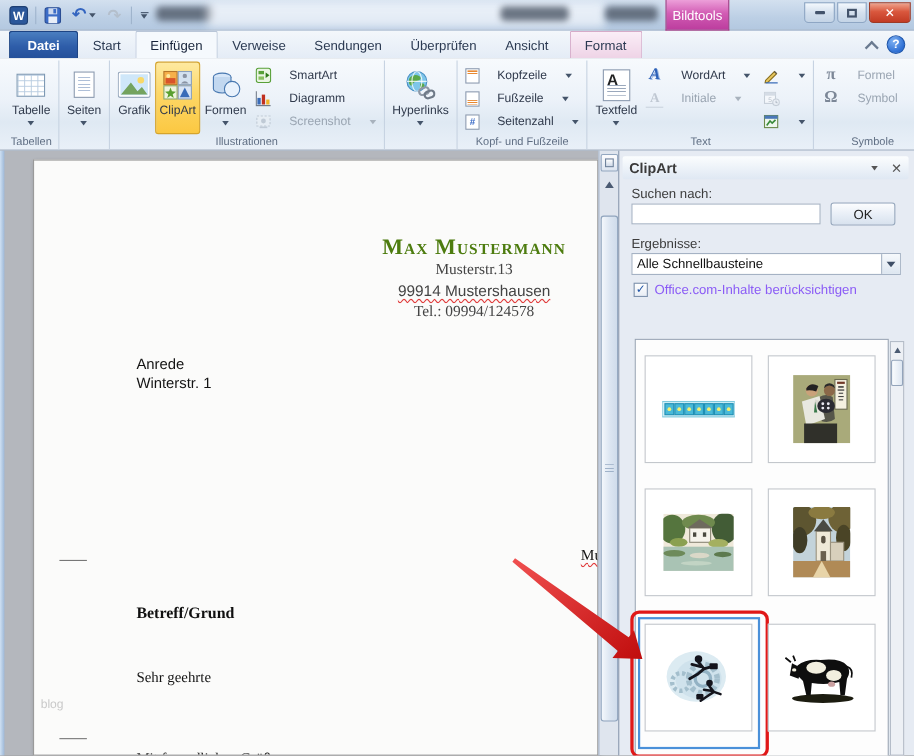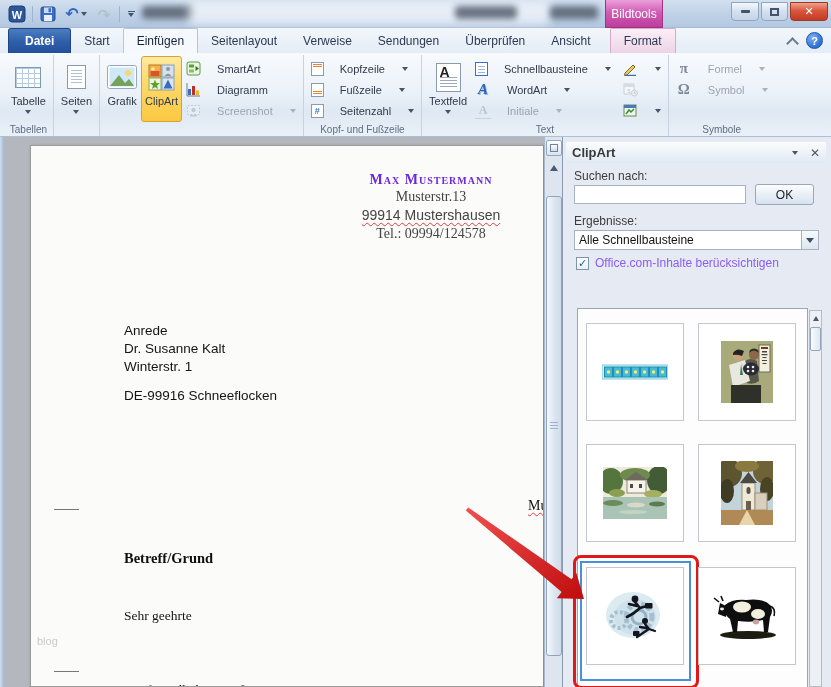--- a/index.html
+++ b/index.html
@@ -90,21 +90,21 @@
     color:#2e62b8;text-shadow:1px 1px 0 #9db9e4;width:16px;text-align:center;}
   .init-ic{font-family:"Liberation Serif",serif;font-size:12px;font-weight:bold;color:#8a95a4;width:16px;text-align:center;border-bottom:1px solid #aab4c0;}
 
   
   .docarea{position:absolute;left:0;top:137px;width:544px;bottom:0;background:#b4b7bd;}
   .frame-l{position:absolute;left:0;top:137px;bottom:0;width:4px;background:linear-gradient(90deg,#cfe0f2,#9db8d8);}
   .page{position:absolute;left:30px;top:145px;width:514px;height:542px;background:#fbfbfa;
     border:1px solid #9a9a9a;border-right-color:#8f8f8f;box-shadow:2px 2px 4px rgba(40,40,45,.45), inset 0 0 0 0 #fff;overflow:hidden;}
   .serif{font-family:"Liberation Serif","DejaVu Serif",serif;}
   .letterhead{position:absolute;left:240px;top:26px;width:320px;text-align:center;color:#4c4c4c;}
-  .lh-name{font-size:14px;font-weight:bold;font-variant:small-caps;letter-spacing:1px;color:#6d28d9;}
+  .lh-name{font-size:20px;font-weight:bold;font-variant:small-caps;letter-spacing:1px;color:#4d7c0f;margin-top:42px;}
   .lh-line{font-size:14px;line-height:18px;color:#444;}
   .squiggle{text-decoration:underline;text-decoration-style:wavy;text-decoration-color:#e03a3a;text-decoration-thickness:1px;text-underline-offset:2px;}
   .recipient{position:absolute;left:93px;top:176px;font-size:13.5px;line-height:18px;color:#141414;}
   .recipient .gap{height:11px;}
   .foldmark{position:absolute;left:23px;width:25px;height:1px;background:#777;}
   .datefrag{position:absolute;left:497px;top:352px;font-size:14px;color:#141414;}
   .subject{position:absolute;left:93px;top:404px;font-size:14.5px;font-weight:bold;color:#101010;}
   .salutation{position:absolute;left:93px;top:462px;font-size:13.5px;color:#141414;}
   .watermark{position:absolute;left:6px;top:489px;font-size:11px;color:#c9c9c9;}
   .closing{position:absolute;left:93px;top:536px;font-size:13.5px;color:#141414;}
@@ -208,21 +208,20 @@
       <div class="wbtn close">
           <span>✕</span>
         </div>
     </div>
   </div>
 
   <div class="tabrow">
     <div class="tab file">Datei</div>
     <div class="tab">Start</div>
     <div class="tab active">Einfügen</div>
-    <div class="tab">Seitenlayout</div>
     <div class="tab">Verweise</div>
     <div class="tab">Sendungen</div>
     <div class="tab">Überprüfen</div>
     <div class="tab">Ansicht</div>
     <div class="tab format">Format</div>
     <div class="tab-fill"></div>
     <div class="collapse-chev"></div>
     <div class="helpbtn">
         <span>?</span>
       </div>
@@ -274,20 +273,31 @@
               <circle cx="20" cy="5" r="2" fill="#8a94a4"></circle>
               <path d="M16.5 12 Q20 7.5 23.5 12 Z" fill="#8a94a4"></path>
             <rect x="1" y="14" width="12" height="12" fill="#eef4dc" stroke="#8aa86a"></rect>
               <path d="M7 15.5 L8.3 19 L12 19.3 L9 21.6 L10 25 L7 23 L4 25 L5 21.6 L2 19.3 L5.7 19 Z" fill="#5aa030"></path>
             <rect x="14" y="14" width="12" height="12" fill="#dbe6f5" stroke="#8aa0bc"></rect>
               <polygon points="15.5,24.5 20,15.5 24.5,24.5" fill="#3a6cb8"></polygon>
           </svg>
         </div>
         <span class="cap">ClipArt</span>
       </div>
+      <div class="bigbtn">
+        <div class="iconbox">
+          <svg width="28" height="26" viewBox="0 0 28 26">
+              <ellipse cx="11" cy="6" rx="8" ry="3.5" fill="#d6e6f8" stroke="#4878b0"></ellipse>
+              <path d="M3 6 L3 17 A8 3.5 0 0 0 19 17 L19 6" fill="#c2d8f0" stroke="#4878b0"></path>
+              <circle cx="20" cy="17" r="7" fill="#e9f2fc" stroke="#4878b0"></circle>
+            </svg>
+        </div>
+        <span class="cap">Formen</span>
+          <span class="dd"></span>
+      </div>
       <div class="stack">
         <div class="rowbtn">
           <svg width="15" height="15" viewBox="0 0 15 15">
               <rect x="1" y="1" width="13" height="13" rx="2" fill="#eaf5e4" stroke="#58a038"></rect>
               <rect x="3" y="3.5" width="5" height="3" fill="#58a038"></rect>
               <rect x="3" y="8.5" width="5" height="3" fill="#8ac060"></rect>
               <path d="M9.5 5 L13 7.5 L9.5 10 Z" fill="#2e7a18"></path>
             </svg>
           <span>SmartArt</span>
         </div>
@@ -303,22 +313,41 @@
         <div class="rowbtn gray">
           <svg width="15" height="15" viewBox="0 0 15 15">
               <rect x="1.5" y="2.5" width="12" height="9" fill="#eef2f6" stroke="#9aa5b2" stroke-dasharray="2 1.5"></rect>
               <circle cx="7.5" cy="7" r="2.2" fill="#9aa5b2"></circle>
               <rect x="4" y="12" width="7" height="1.5" fill="#9aa5b2"></rect>
             </svg>
           <span>Screenshot</span>
             <span class="dd gray"></span>
         </div>
       </div>
-    </div>
-
+      <div class="grplabel">Illustrationen</div>
+    </div>
+
+    <div class="rgroup">
+      <div class="bigbtn">
+        <div class="iconbox">
+          <svg width="28" height="27" viewBox="0 0 28 27">
+            <circle cx="11" cy="10" r="9" fill="#7ec6ea" stroke="#4a90c4"></circle>
+            <path d="M5 6 Q9 3 13 5 Q16 7 13 9 Q8 10 7 13 Q5 15 4 12 Q3 8 5 6 Z" fill="#5aa84a"></path>
+            <path d="M14 12 Q18 11 18 14 Q17 17 14 16 Z" fill="#5aa84a"></path>
+            <ellipse cx="11" cy="10" rx="4.5" ry="9" fill="none" stroke="rgba(255,255,255,.8)"></ellipse>
+            <line x1="2" y1="10" x2="20" y2="10" stroke="rgba(255,255,255,.8)"></line>
+            <rect x="13" y="16" width="9" height="6" rx="3" fill="none" stroke="#8f99a6" stroke-width="2" transform="rotate(-20 17 19)"></rect>
+            <rect x="18" y="19" width="9" height="6" rx="3" fill="none" stroke="#6f7a88" stroke-width="2" transform="rotate(-20 22 22)"></rect>
+          </svg>
+        </div>
+        <span class="cap">Hyperlinks</span>
+          <span class="dd"></span>
+      </div>
+      <div class="grplabel"></div>
+    </div>
 
     <div class="rgroup">
       <div class="stack">
         <div class="rowbtn">
           <span class="doc-ic hdr cssicon"></span>
           <span>Kopfzeile</span>
             <span class="dd"></span>
         </div>
         <div class="rowbtn">
           <span class="doc-ic ftr cssicon"></span>
@@ -339,25 +368,20 @@
         <div class="iconbox">
             <span class="txtfld-ic cssicon">
               <span class="a">A</span>
             </span>
           </div>
         <span class="cap">Textfeld</span>
           <span class="dd"></span>
       </div>
       <div class="stack">
         <div class="rowbtn">
-          <span class="doc-ic blue cssicon"></span>
-          <span>Schnellbausteine</span>
-            <span class="dd"></span>
-        </div>
-        <div class="rowbtn">
           <span class="wa-ic cssicon">A</span>
           <span>WordArt</span>
             <span class="dd"></span>
         </div>
         <div class="rowbtn gray">
           <span class="init-ic cssicon">A</span>
           <span>Initiale</span>
             <span class="dd gray"></span>
         </div>
       </div>
@@ -413,24 +437,22 @@
 
   <div class="page serif">
     <div class="letterhead">
       <div class="lh-name serif">Max Mustermann</div>
       <div class="lh-line serif">Musterstr.13</div>
       <div class="lh-line serif"><span class="squiggle">99914 Mustershausen</span></div>
       <div class="lh-line serif">Tel.: 09994/124578</div>
     </div>
     <div class="recipient serif">
       <div>Anrede</div>
-      <div>Dr. Susanne Kalt</div>
       <div>Winterstr. 1</div>
       <div class="gap"></div>
-      <div>DE-99916 Schneeflocken</div>
     </div>
     <div class="foldmark" style="top:363px;"></div>
     <div class="foldmark" style="top:525px;"></div>
     <div class="datefrag serif squiggle">Mu</div>
     <div class="subject serif">Betreff/Grund</div>
     <div class="salutation serif">Sehr geehrte</div>
     <div class="watermark">blog</div>
     <div class="closing serif">Mit freundlichen Grüßen</div>
   </div>
 

